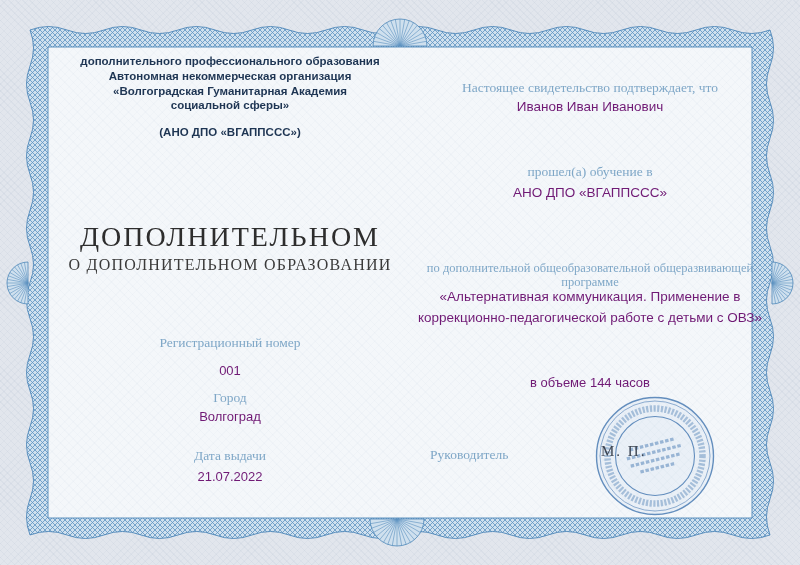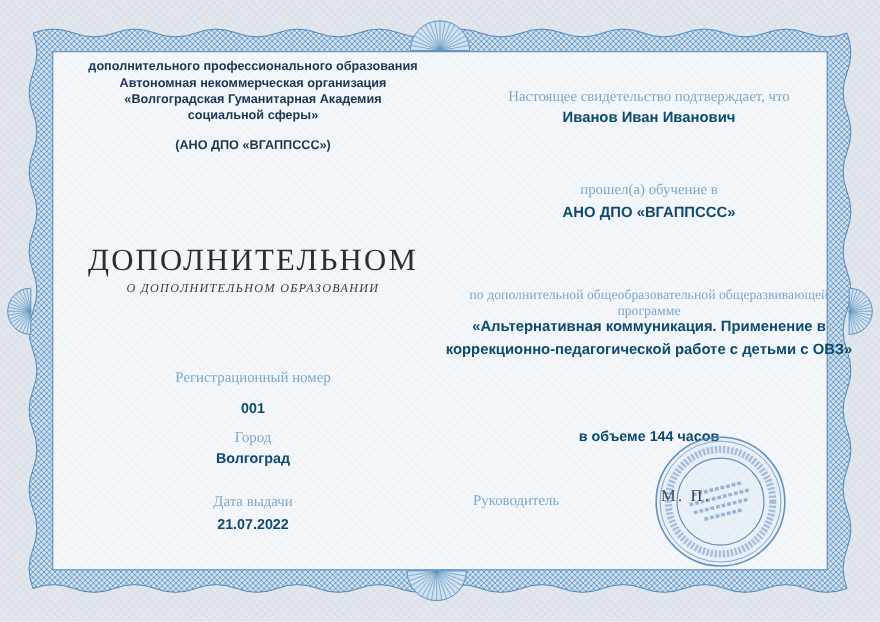--- a/index.html
+++ b/index.html
@@ -18,37 +18,37 @@
       repeating-linear-gradient(-45deg, rgba(160,180,205,.05) 0 1px, transparent 1px 6px),
       #f4f7fa;
   }
   #frame{position:absolute;left:0;top:0;}
   .col-left{position:absolute;left:52px;top:0;width:356px;}
   .col-right{position:absolute;left:404px;top:0;width:372px;}
   .col-left>div,.col-right>div{position:absolute;left:0;width:100%;text-align:center;white-space:nowrap;}
   .org{top:54px;color:#1e3553;font-weight:bold;font-size:11.5px;line-height:14.8px;}
   .org-short{margin-top:12px;}
   .title{top:221px;font-family:"Liberation Serif",serif;font-size:28px;letter-spacing:2px;color:#2d2d2d;}
-  .subtitle{top:256px;font-family:"Liberation Serif",serif;font-size:11px;letter-spacing:1.2px;color:#3a3a3a;font-style:italic;}
+  .subtitle{top:256px;font-family:"Liberation Serif",serif;font-size:16px;letter-spacing:1.2px;color:#3a3a3a;}
   .lbl{font-family:"Liberation Serif",serif;font-size:13.5px;color:#7fa7c7;}
-  .val{font-weight:bold;font-size:13px;color:#0c4a6e;}
+  .val{font-weight:normal;font-size:13px;color:#701a75;}
   .reg-label{top:335px;}
   .reg-val{top:363px;}
   .city-label{top:390px;}
   .city-val{top:409px;}
   .date-label{top:448px;}
   .date-val{top:469px;}
   .confirm-label{top:80px;}
   .recipient{top:99px;font-size:13.5px;}
   .training-label{top:164px;}
   .training-org{top:185px;font-size:13.5px;}
   .program-label{top:261px;font-size:12.5px;line-height:14px;white-space:normal !important;}
   .program-1{top:289px;font-size:13.5px;}
   .program-2{top:310px;font-size:13.5px;}
-  .volume{top:389px;}
+  .volume{top:375px;}
   .head-label{position:absolute;left:430px;top:447px;font-family:"Liberation Serif",serif;font-size:13.5px;color:#7fa7c7;}
   .stamp{position:absolute;left:592px;top:393px;width:126px;height:126px;}
   .mp{position:absolute;left:601px;top:443px;font-family:Liberation Serif, serif;font-size:15px;letter-spacing:2px;color:#3b4350;}
 </style>
 </head>
 <body>
 
 <div class="inner"></div>
 
 <svg id="frame" width="800" height="565" viewBox="0 0 800 565">

